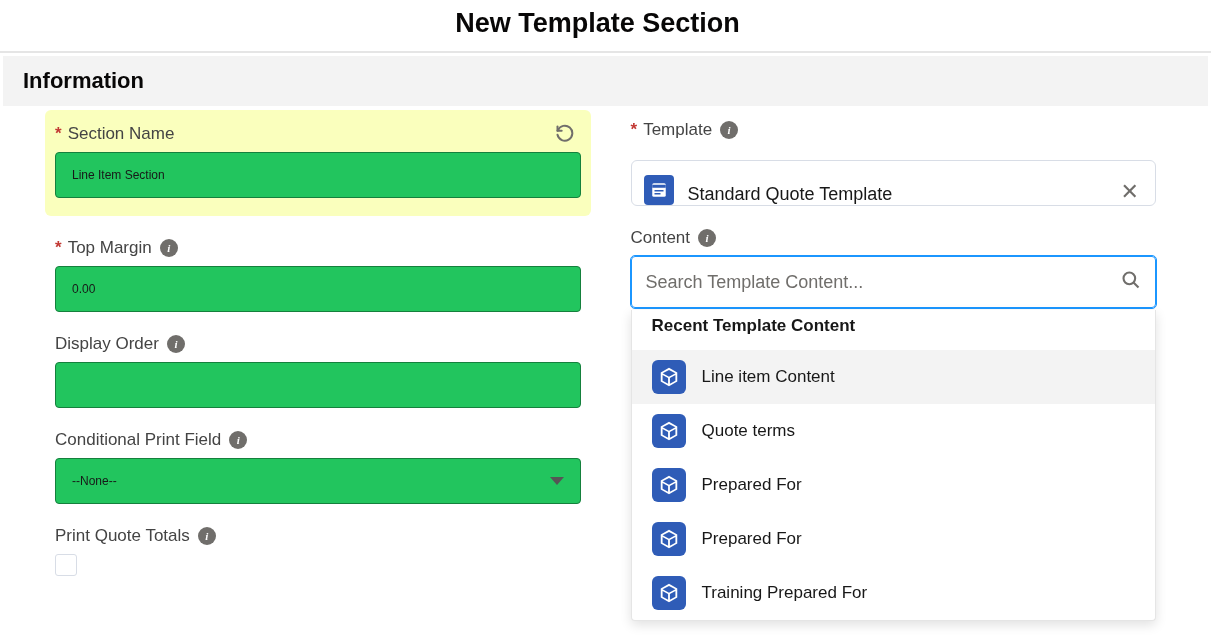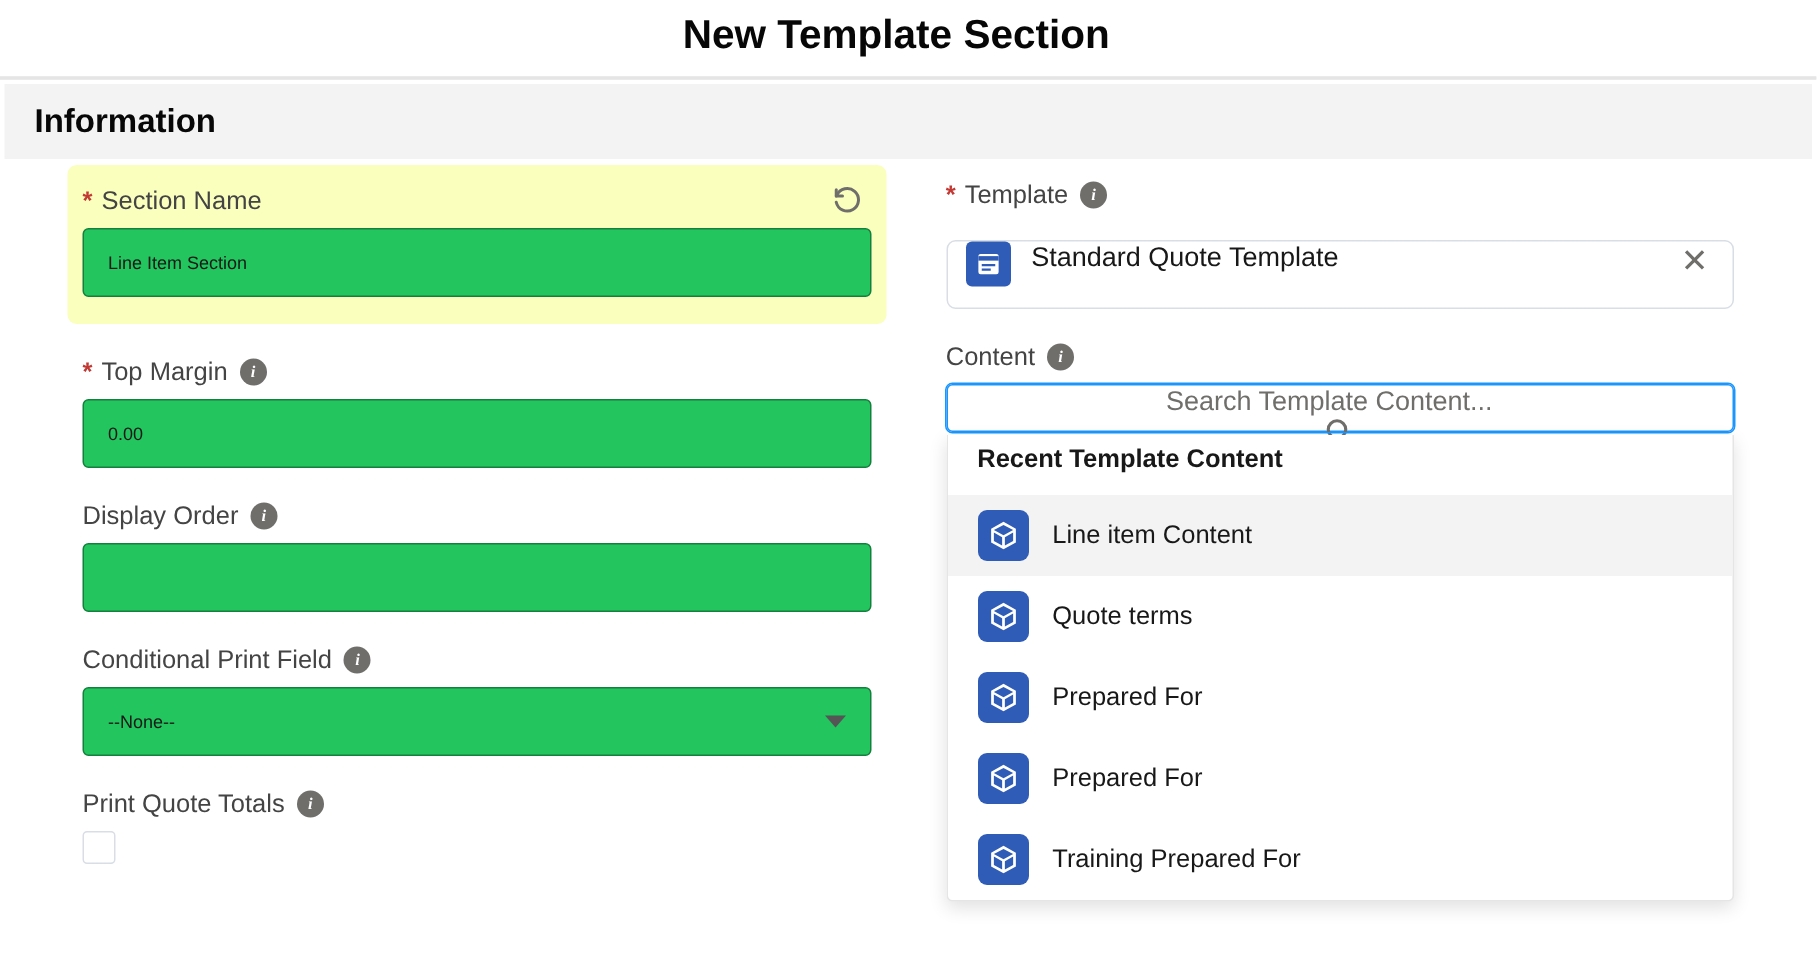--- a/index.html
+++ b/index.html
@@ -103,21 +103,21 @@
     border-right: 7px solid transparent;
     border-top: 8px solid #555;
   }
   .lookup-pill {
     width: 100%;
     height: 46px;
     border: 1px solid #d8dde6;
     border-radius: 6px;
     background: #fff;
     display: flex;
-    align-items: flex-start;
+    align-items: flex-end;
     padding: 0 12px;
     gap: 14px;
     margin-top: 20px;
   }
   .lookup-pill .remove {
     margin-left: auto;
     font-size: 22px;
     color: #706e6b;
     cursor: pointer;
     padding: 0 4px;
@@ -129,29 +129,28 @@
     display: flex;
     align-items: center;
     justify-content: center;
     flex-shrink: 0;
   }
   .entity-icon svg { fill: #fff; }
   .lookup-label { font-size: 18px; color: #181818; }
   .search-wrap {
     position: relative;
     width: 100%;
-    height: 32px;
+    height: 52px;
     border: 1px solid #1b96ff;
     outline: 1px solid #1b96ff;
     border-radius: 4px;
     background: #fff;
     display: flex;
     align-items: center;
     padding: 0 14px;
-    flex-direction: column;
   }
   .search-input {
     flex: 1;
     border: none;
     outline: none;
     font-size: 18px;
     background: transparent;
   }
   .search-input::placeholder { color: #706e6b; }
   .search-icon { color: #706e6b; }

